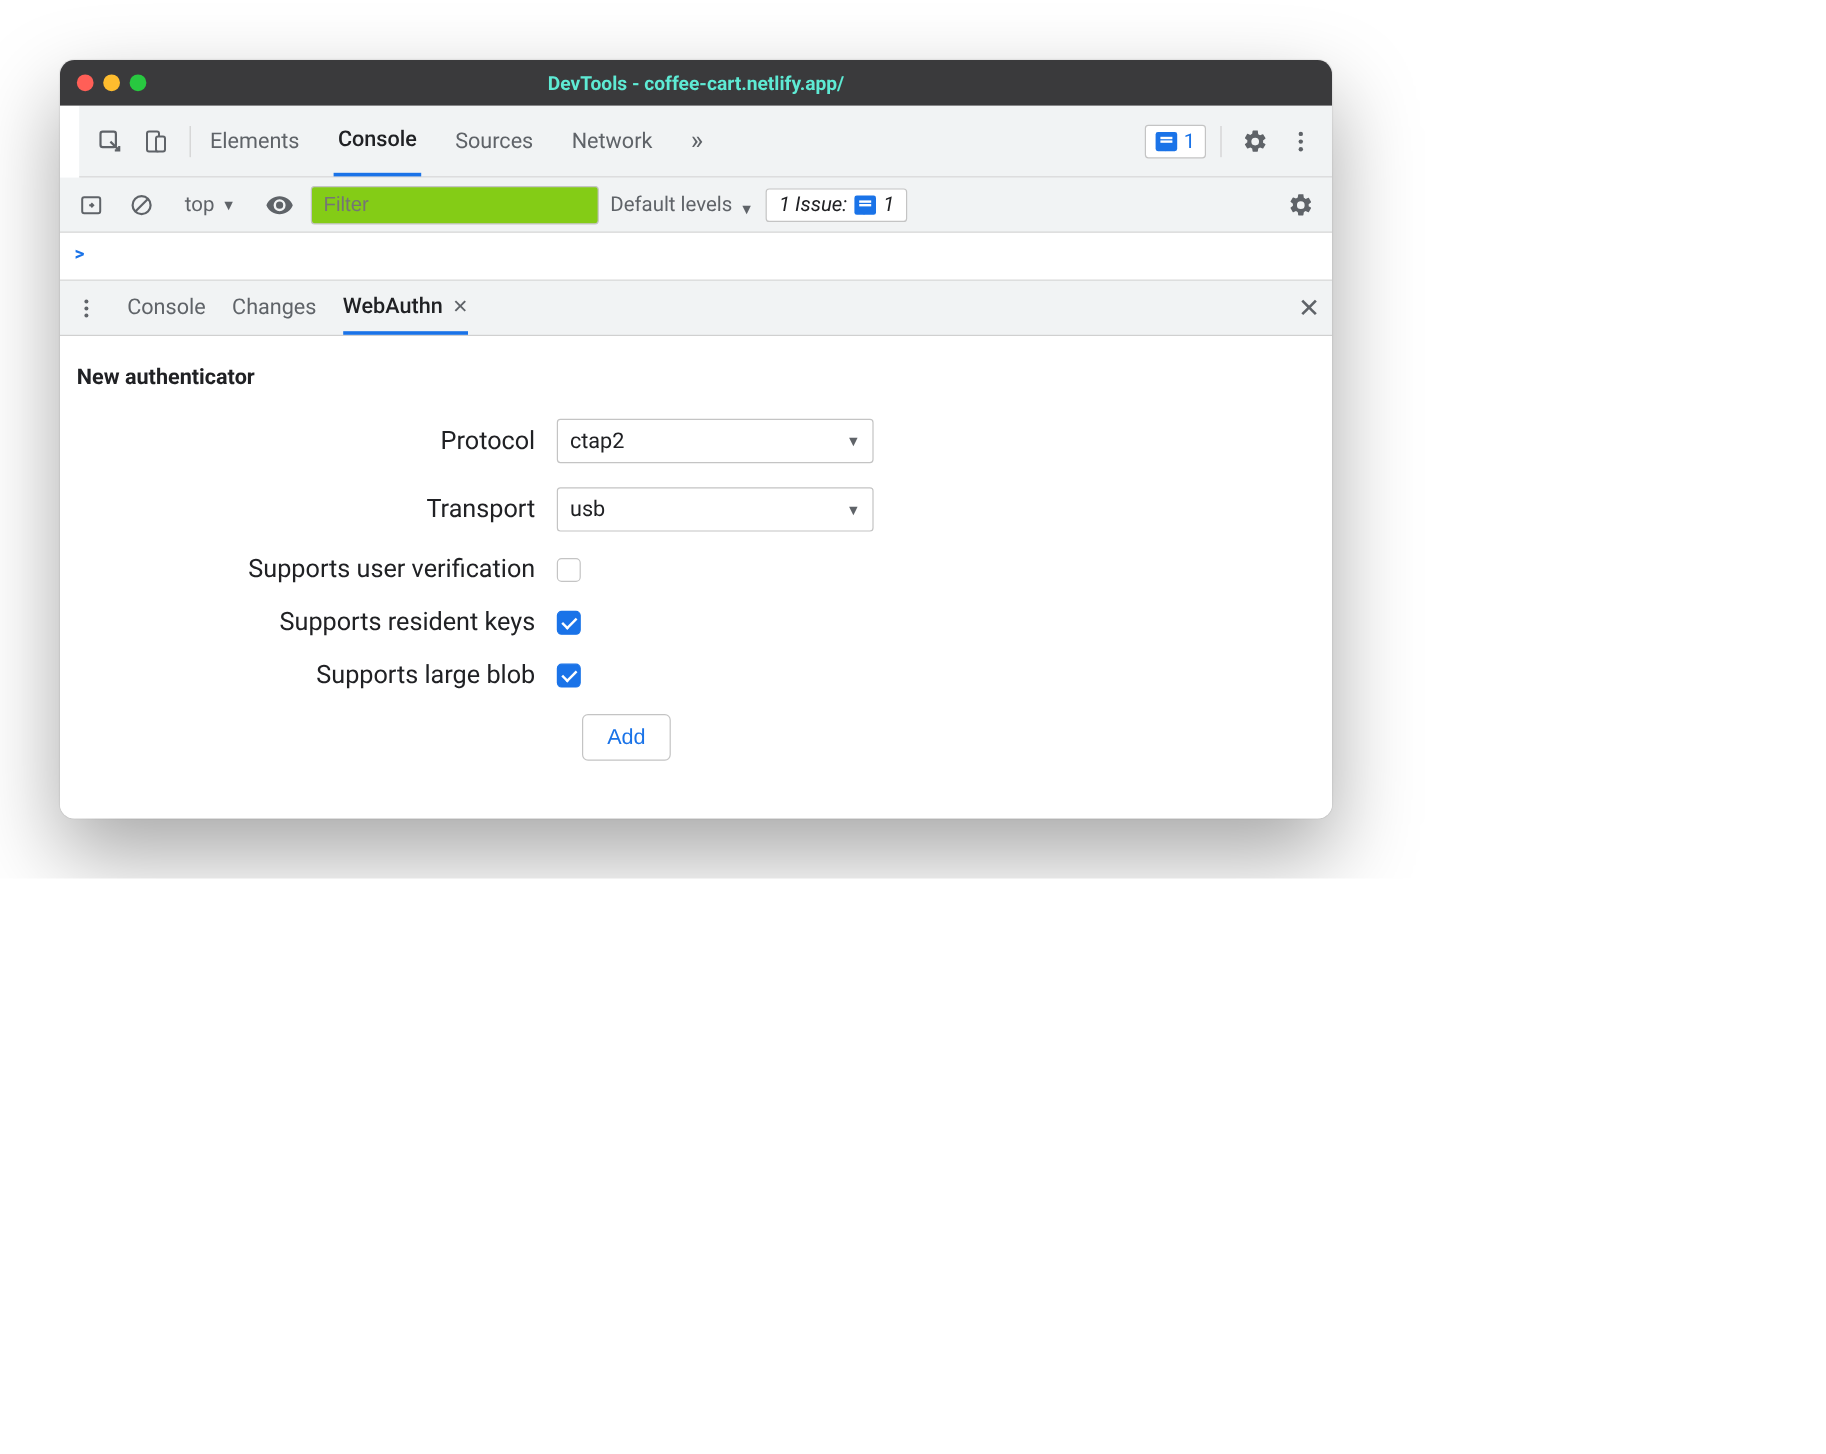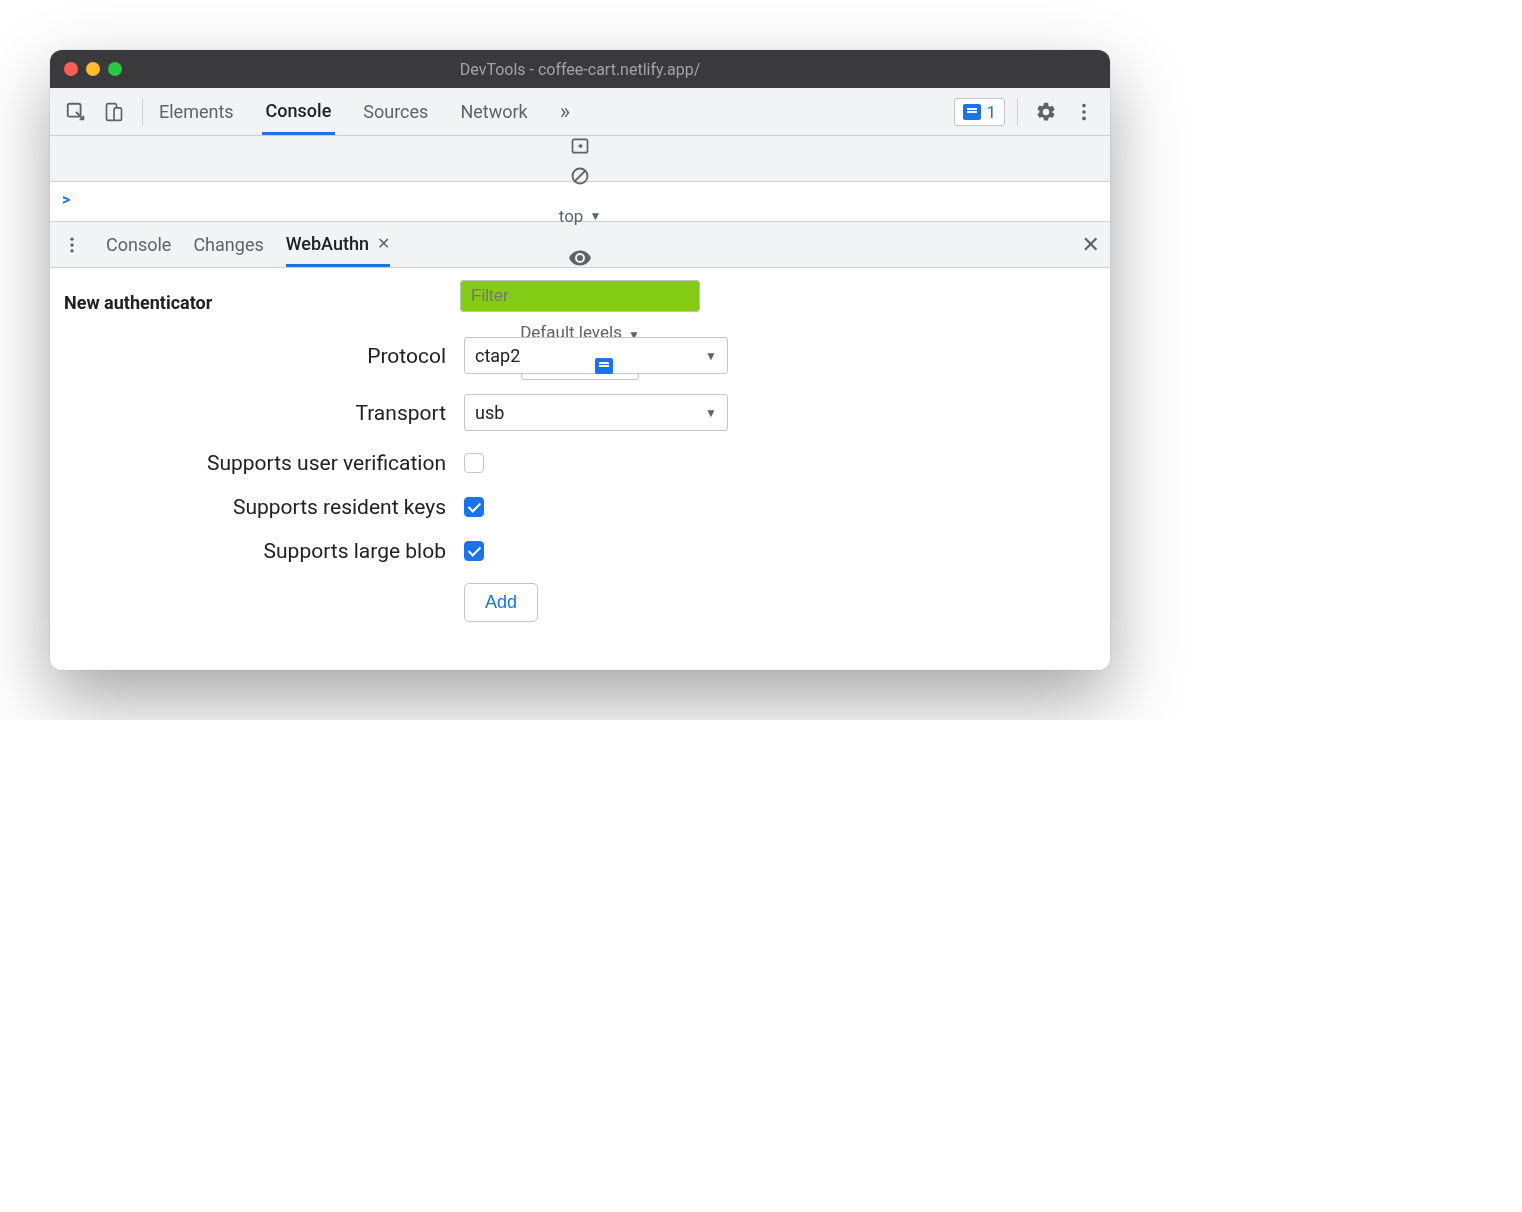--- a/index.html
+++ b/index.html
@@ -25,33 +25,34 @@
 }
 .traffic-lights { display: flex; gap: 8px; }
 .tl { width: 14px; height: 14px; border-radius: 50%; }
 .tl-red { background: #ff5f57; }
 .tl-yellow { background: #febc2e; }
 .tl-green { background: #28c840; }
 .title {
   position: absolute;
   left: 0; right: 0;
   text-align: center;
-  color: #a3a3a3;
+  color: #5eead4;
   font-size: 16px;
-  font-weight: 400;
+  font-weight: 700;
   pointer-events: none;
 }
 .toolbar {
   display: flex;
   align-items: center;
   background: #f1f3f4;
   border-bottom: 1px solid #d0d0d0;
-  height: 48px;
+  height: 60px;
   padding: 0 10px;
   gap: 6px;
+  margin-left: 16px;
 }
 .toolbar .sep { width: 1px; height: 26px; background: #d0d0d0; margin: 0 6px; }
 .icon-btn {
   display: inline-flex;
   align-items: center;
   justify-content: center;
   width: 32px; height: 32px;
   color: #5f6368;
 }
 .tabs { display: flex; gap: 24px; align-items: center; height: 100%; }
@@ -83,21 +84,20 @@
   cursor:pointer;
 }
 .console-toolbar {
   display: flex;
   align-items: center;
   background: #f1f3f4;
   border-bottom: 1px solid #d0d0d0;
   height: 46px;
   padding: 0 10px;
   gap: 10px;
-  flex-direction: column;
 }
 .ct-context {
   display: inline-flex;
   align-items: center;
   color: #5f6368;
   font-size: 17px;
   gap: 6px;
   cursor:pointer;
 }
 .filter-input {
@@ -231,20 +231,21 @@
 }
 .add-btn {
   border: 1px solid #c4c4c4;
   background: #fff;
   border-radius: 5px;
   padding: 8px 20px;
   font-size: 18px;
   font-weight: 500;
   color: #1a73e8;
   cursor: pointer;
+  margin-left: 21px;
 }
 .caret { font-size: 12px; color: #5f6368; }
 .chat-icon {
   width:18px;height:16px;background:#1a73e8;border-radius:2px;position:relative;display:inline-block;
 }
 .chat-icon::before{content:"";position:absolute;left:4px;top:4px;width:10px;height:2px;background:#fff;box-shadow:0 3px 0 #fff;}
 .chat-icon::after{content:"";position:absolute;bottom:-4px;left:4px;border:4px solid transparent;border-top-color:#1a73e8;}
 svg { display:block; }
 </style>
 </head>

